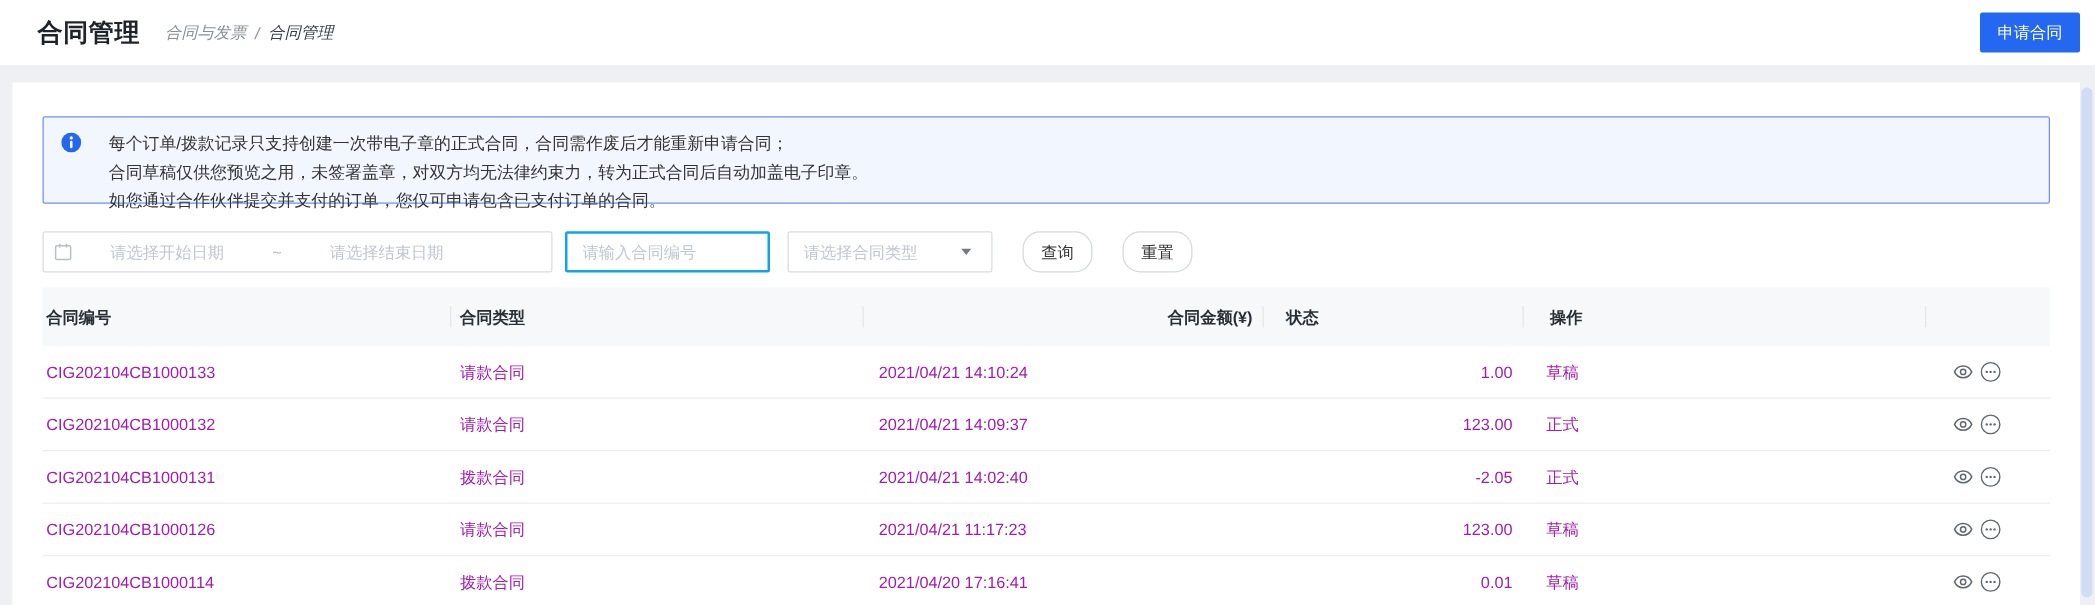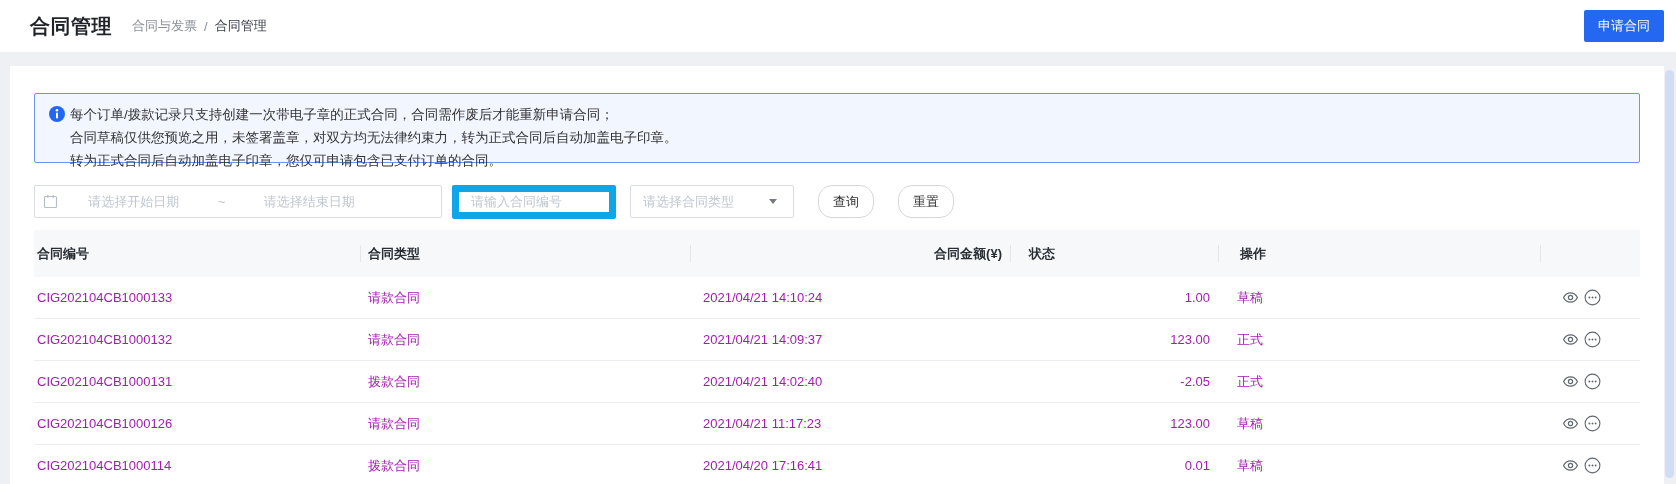--- a/index.html
+++ b/index.html
@@ -8,21 +8,21 @@
     font-family:"Liberation Sans","DejaVu Sans",sans-serif;
     background:#eef0f4; color:#333; font-size:13px; position:relative;
   }
 
   
   .topbar {
     height:52px; background:#fff; display:flex; align-items:center;
     padding:0 12px 0 30px;
   }
   .page-title { font-size:20px; font-weight:700; color:#1f2329; letter-spacing:.5px; }
-  .breadcrumb { margin-left:20px; display:flex; align-items:center; gap:7px; font-size:13px; }
+  .breadcrumb { margin-left:20px; display:flex; align-items:center; gap:7px; font-size:13px;font-style:italic; }
   .crumb-parent { color:#8a9099; cursor:pointer; }
   .crumb-sep { color:#8a9099; }
   .crumb-current { color:#383d47; }
   .spacer { flex:1; }
   .apply-btn {
     width:80px; height:32px; border:none; border-radius:2px;
     background:#2468F2; color:#fff; font-size:13px; cursor:pointer;
     font-family:Liberation Mono, monospace;
   }
 
@@ -32,38 +32,38 @@
     background:#fff; padding:0 24px;
   }
 
   
   .alert {
     margin-top:27px; height:70px; background:#F2F6FF;
     border:1px solid #6F93F5; border-radius:2px;
     display:flex; align-items:flex-start; padding:9px 16px 0 14px;
   }
   .alert .info-ic { flex:0 0 16px; height:16px; margin-top:3px; }
-  .alert-lines { margin-left:5px; line-height:23px; color:#333; font-size:13.5px; }
+  .alert-lines { margin-left:22px; line-height:23px; color:#333; font-size:13.5px; }
 
   
   .filters { margin-top:22px; display:flex; align-items:center; height:33px; }
   .ctrl {
     height:33px; border:1px solid #d9dce1; border-radius:2px; background:#fff;
     display:flex; align-items:center; font-size:13px;
   }
   .date-range { width:408px; padding:0 56px 0 8px; }
   .date-range input {
     border:none; outline:none; flex:1; min-width:0; text-align:center;
     font-size:13px; font-family:inherit; color:#4d7c0f; background:transparent;
   }
   .date-range input::placeholder, .text-input::placeholder { color:#c0c6d0; }
   .range-sep { width:24px; text-align:center; color:#b9c0c8; }
   .cal-ic { flex:0 0 15px; height:15px; }
   .text-input {
-    width:164px; height:33px; margin-left:10px; border:7px solid #0ea5e9; border-radius:2px;
+    width:164px; height:33px; margin-left:10px; border:2px solid #0ea5e9; border-radius:2px;
     padding:10px 12px; font-size:13px; font-family:inherit; color:#333; outline:none;
   }
   .select { width:164px; margin-left:14px; padding:0 12px; justify-content:space-between; cursor:pointer; }
   .select .sel-ph { color:#c0c6d0;text-align:right; }
   .caret {
     width:0; height:0; border-left:4.5px solid transparent; border-right:4.5px solid transparent;
     border-top:5.5px solid #737a82; margin-right:4px;
   }
   .flt-btn {
     width:56px; height:33px; background:#fff; border:1px solid #d4d8dd; border-radius:14px;
@@ -119,21 +119,21 @@
 
   <div class="alert">
     <svg class="info-ic" viewBox="0 0 16 16">
       <circle cx="8" cy="8" r="8" fill="#2468F2"></circle>
       <circle cx="8" cy="4.3" r="1.3" fill="#fff"></circle>
       <rect x="7" y="6.6" width="2" height="6" rx="1" fill="#fff"></rect>
     </svg>
     <div class="alert-lines">
       <div>每个订单/拨款记录只支持创建一次带电子章的正式合同，合同需作废后才能重新申请合同；</div>
       <div>合同草稿仅供您预览之用，未签署盖章，对双方均无法律约束力，转为正式合同后自动加盖电子印章。</div>
-      <div>转为正式合同后自动加盖电子印章，您仅可申请包含已支付订单的合同。</div>
+      <div>如您通过合作伙伴提交并支付的订单，您仅可申请包含已支付订单的合同。</div>
     </div>
   </div>
 
   <div class="filters">
     <div class="ctrl date-range">
       <svg class="cal-ic" viewBox="0 0 15 15">
         <rect x="1.5" y="2.5" width="12" height="11" rx="1" fill="none" stroke="#b7bec8" stroke-width="1.2"></rect>
         <line x1="4.8" y1="1" x2="4.8" y2="4" stroke="#b7bec8" stroke-width="1.2"></line>
         <line x1="10.2" y1="1" x2="10.2" y2="4" stroke="#b7bec8" stroke-width="1.2"></line>
       </svg>

